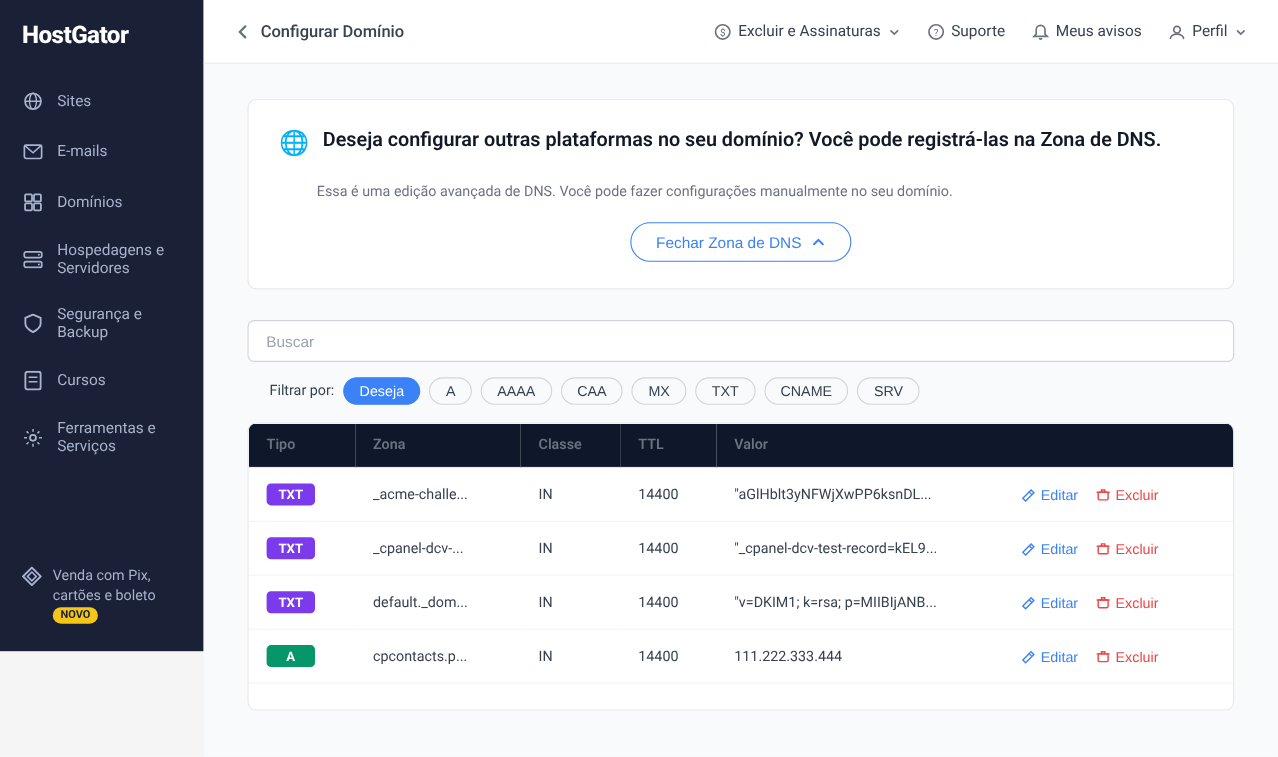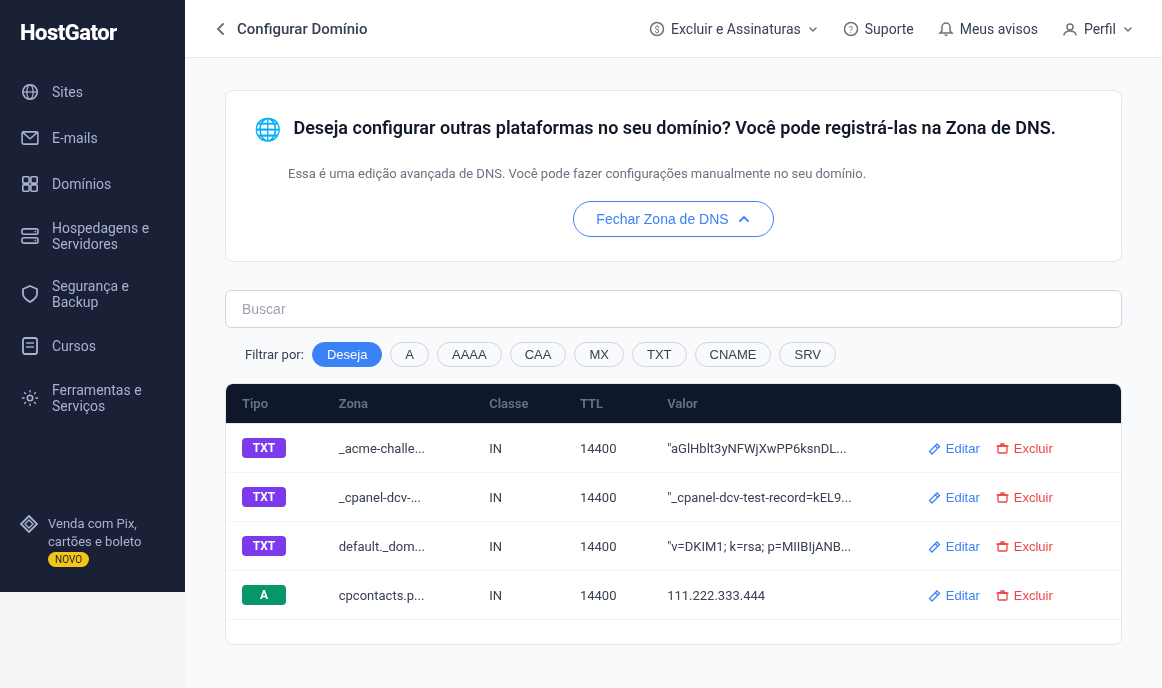--- a/index.html
+++ b/index.html
@@ -48,21 +48,21 @@
       gap: 10px;
       padding: 10px 0;
       color: #a8b3cf;
       font-size: 13px;
       cursor: pointer;
     }
     .novo-badge {
       background: #f5c518;
       color: #1a2035;
       font-size: 10px;
-      font-weight: 400;
+      font-weight: 700;
       padding: 2px 7px;
       border-radius: 10px;
       margin-top: 2px;
     }
 
     
     .main {
       flex: 1;
       display: flex;
       flex-direction: column;

